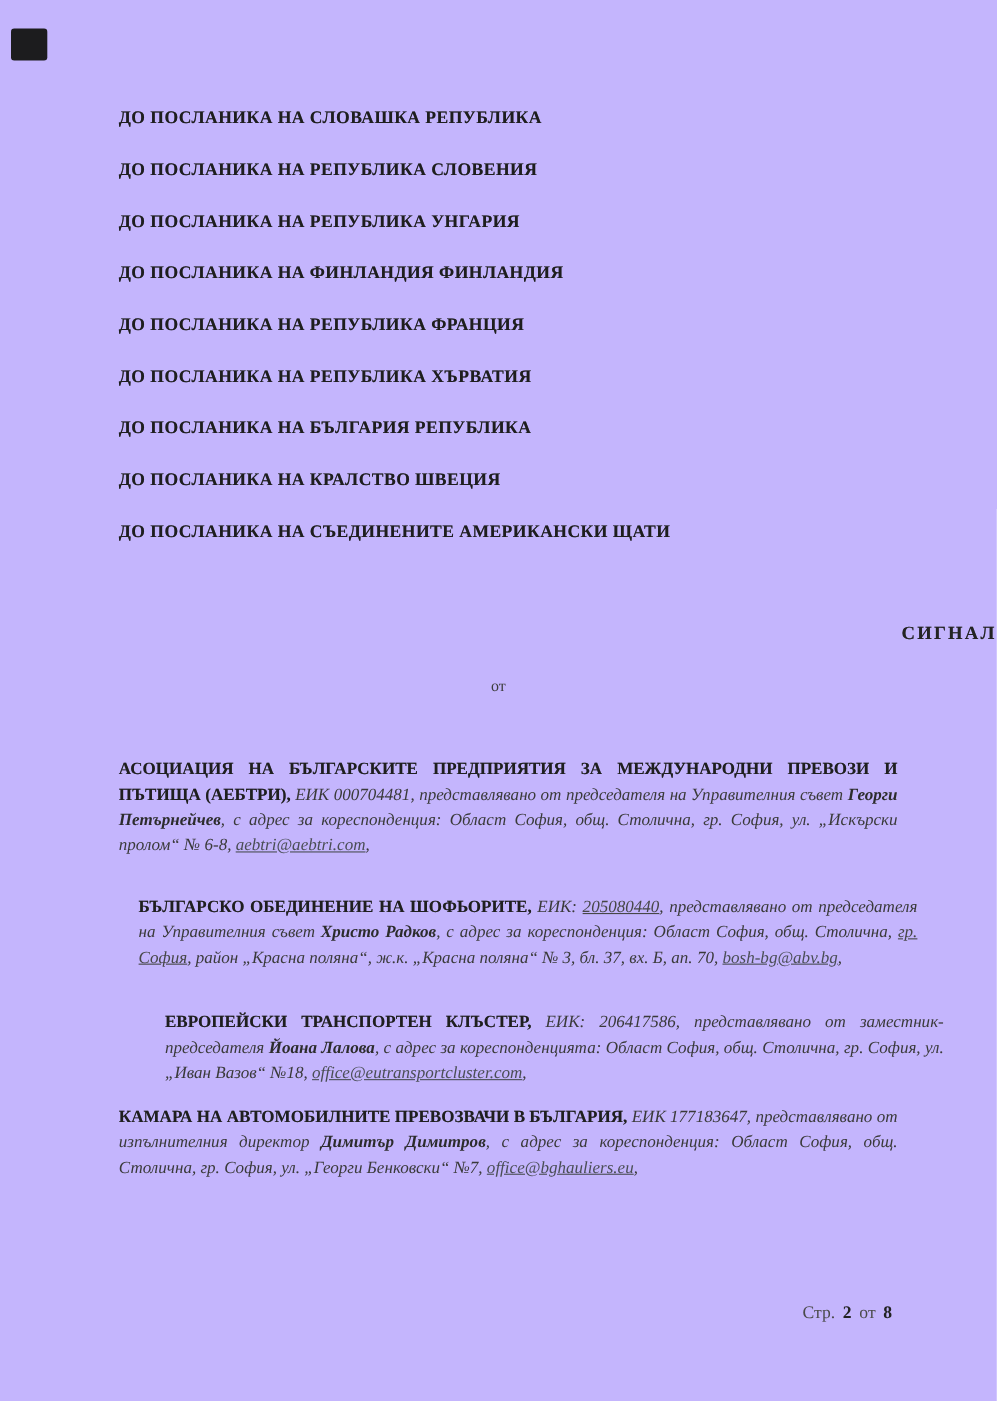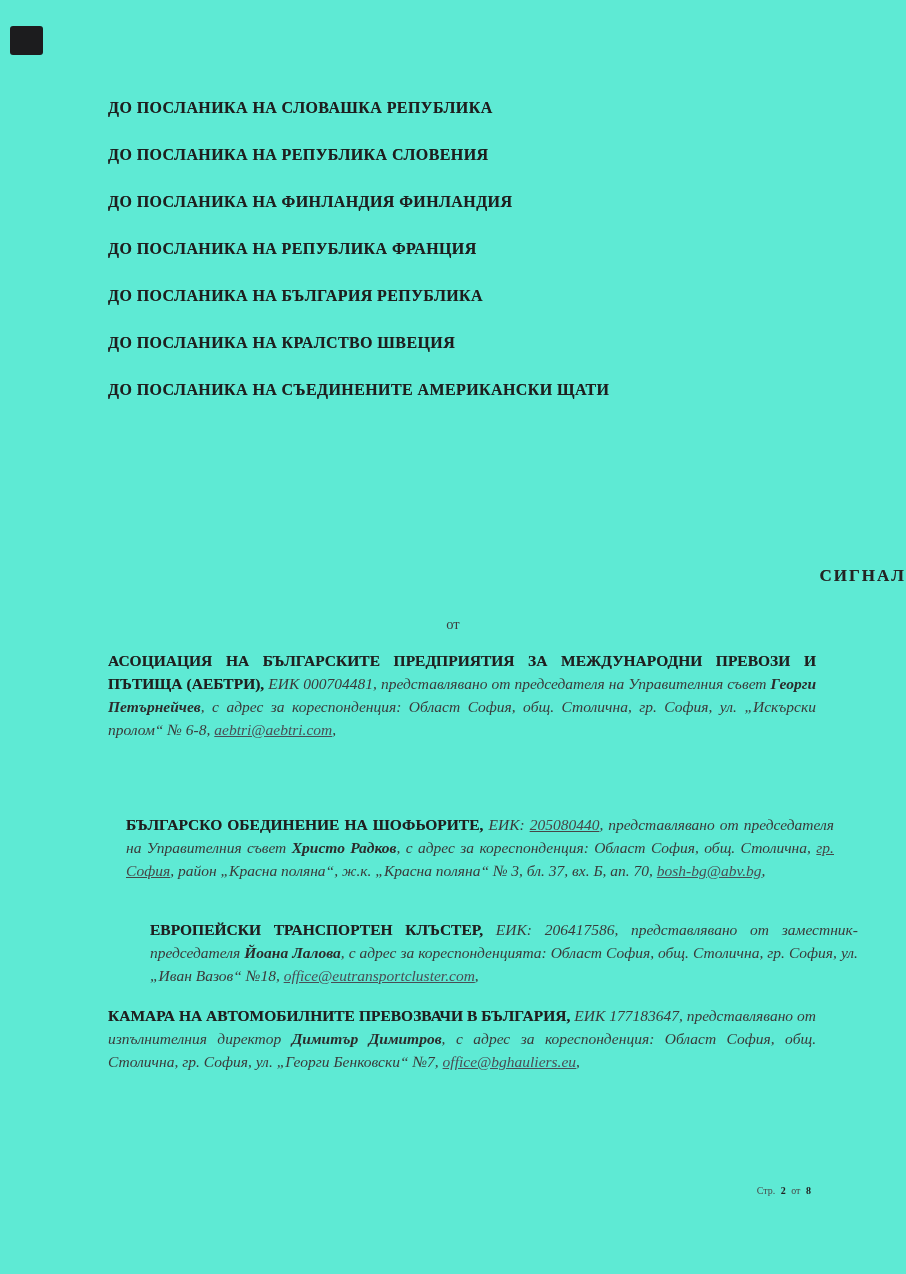--- a/index.html
+++ b/index.html
@@ -4,21 +4,21 @@
 <style>
   html,body { margin:0; padding:0; }
   body {
     width:906px; height:1274px;
     background:#ffffff;
     font-family:"Liberation Serif","DejaVu Serif",serif;
     color:#222;
     position:relative;
     overflow:hidden;
   }
-  .page { position:absolute; inset:0; background:#5eead4; }
+  .page { position:absolute; inset:0; background:#c4b5fd; }
 
   
   .artifact {
     position:absolute; left:10px; top:26px; width:33px; height:29px;
     background:#1c1c1e; border-radius:3px;
   }
 
   
   .recipients { position:absolute; left:108px; top:84px; }
   .recipient {
@@ -38,51 +38,53 @@
     position:absolute; top:616px; left:0; width:100%;
     text-align:center; font-size:14.5px; color:#3d3d3d;
   }
 
   
   .para {
     position:absolute; left:108px; width:708px;
     font-size:15.5px; line-height:23px; text-align:justify;
     color:#333;
   }
-  .p1 { top:633px; }
+  .p1 { top:672px; }
   .p2 { top:797px;margin-left:18px; }
   .p3 { top:902px;margin-left:42px; }
   .p4 { top:988px; }
 
   .seg-b  { font-weight:bold; font-style:normal; color:#1f1f1f;
             text-shadow:0 0 0.5px rgba(30,30,30,0.5); }
   .seg-i  { font-style:italic; color:#3a3a3a; }
   .seg-bi { font-weight:bold; font-style:italic; color:#2c2c2c; }
   .seg-u  { font-style:italic; text-decoration:underline; color:#474747; }
   .seg-link { font-style:italic; text-decoration:underline; color:#4a4e55; cursor:pointer; }
 
   .footer {
     position:absolute; top:1185px; right:95px;
-    font-size:10px; color:#4a4a4a; white-space:nowrap;
+    font-size:16px; color:#4a4a4a; white-space:nowrap;
   }
   .footer .num { font-weight:bold; color:#222; }
   .footer span { margin-left:3px; }
 </style>
 </head>
 <body>
 
 <div class="page">
 
   <div class="artifact"></div>
 
   <div class="recipients">
     <div class="recipient">ДО ПОСЛАНИКА НА СЛОВАШКА РЕПУБЛИКА</div>
     <div class="recipient">ДО ПОСЛАНИКА НА РЕПУБЛИКА СЛОВЕНИЯ</div>
+    <div class="recipient">ДО ПОСЛАНИКА НА РЕПУБЛИКА УНГАРИЯ</div>
     <div class="recipient">ДО ПОСЛАНИКА НА ФИНЛАНДИЯ ФИНЛАНДИЯ</div>
     <div class="recipient">ДО ПОСЛАНИКА НА РЕПУБЛИКА ФРАНЦИЯ</div>
+    <div class="recipient">ДО ПОСЛАНИКА НА РЕПУБЛИКА ХЪРВАТИЯ</div>
     <div class="recipient">ДО ПОСЛАНИКА НА БЪЛГАРИЯ РЕПУБЛИКА</div>
     <div class="recipient">ДО ПОСЛАНИКА НА КРАЛСТВО ШВЕЦИЯ</div>
     <div class="recipient">ДО ПОСЛАНИКА НА СЪЕДИНЕНИТЕ АМЕРИКАНСКИ ЩАТИ</div>
   </div>
 
   <div class="doc-title">СИГНАЛ</div>
   <div class="doc-subtitle">от</div>
 
   <p class="para p1"><span class="seg-b">АСОЦИАЦИЯ НА БЪЛГАРСКИТЕ ПРЕДПРИЯТИЯ ЗА МЕЖДУНАРОДНИ ПРЕВОЗИ И ПЪТИЩА (АЕБТРИ), </span><span class="seg-i">ЕИК 000704481, представлявано от председателя на Управителния съвет </span><span class="seg-bi">Георги Петърнейчев</span><span class="seg-i">, с адрес за кореспонденция: Област София, общ. Столична, гр. София, ул. „Искърски пролом“ № 6-8, </span><span class="seg-link">aebtri@aebtri.com</span><span class="seg-i">,</span></p>
 

